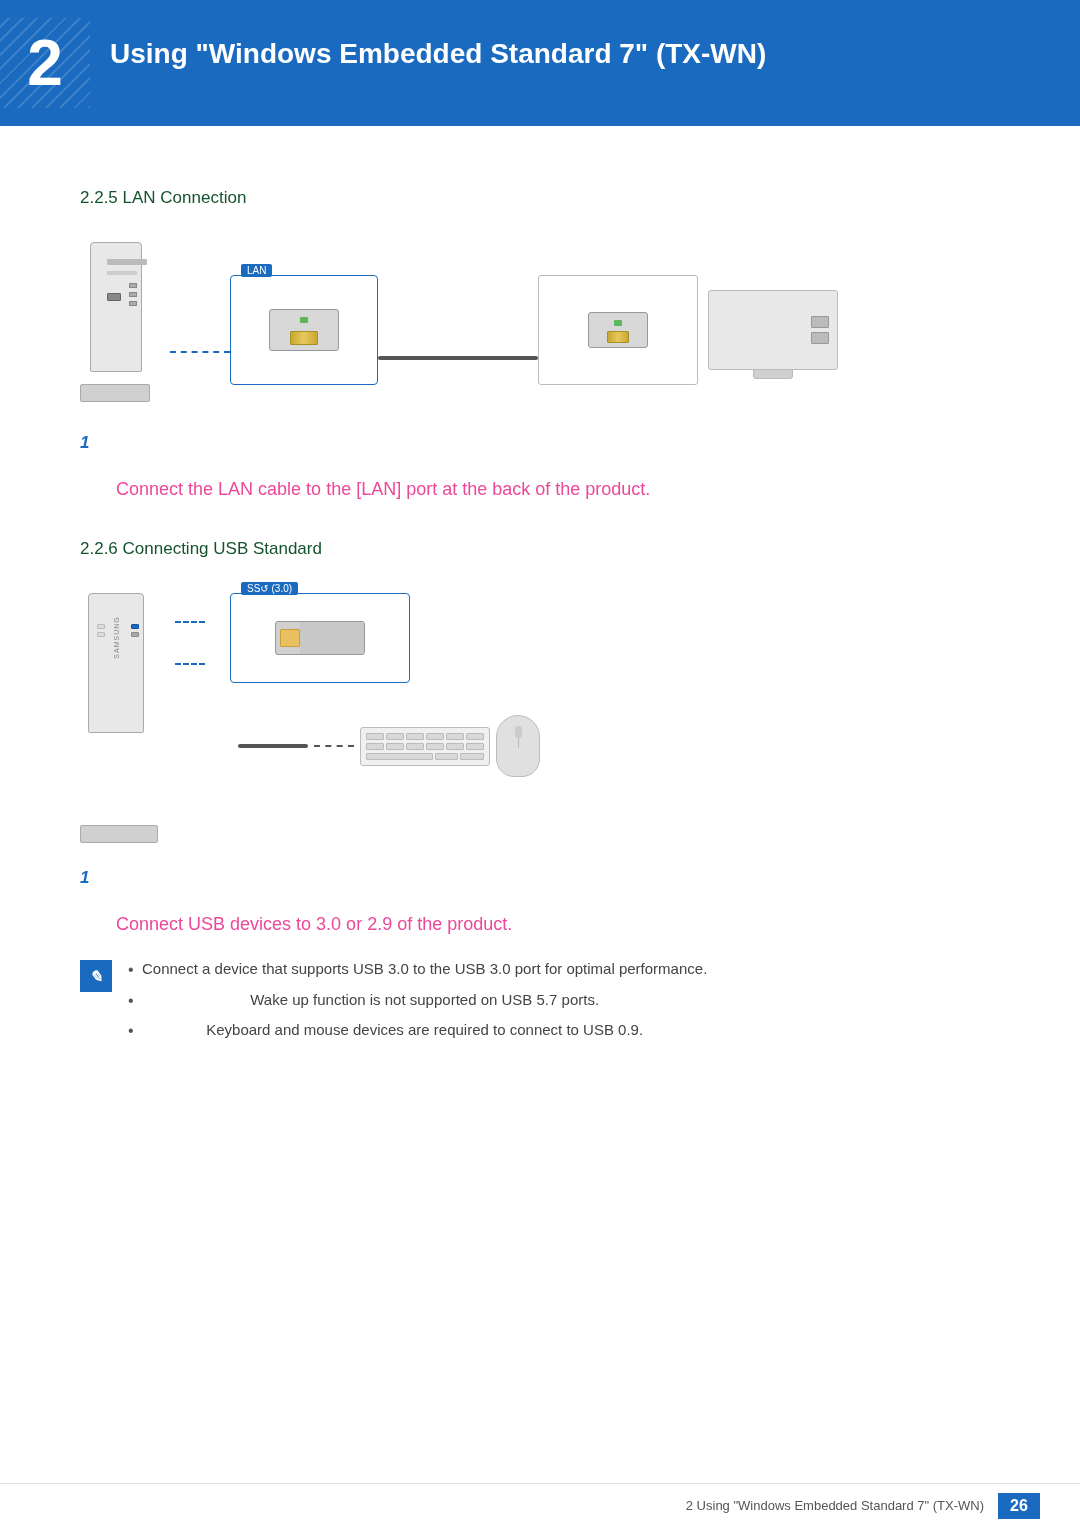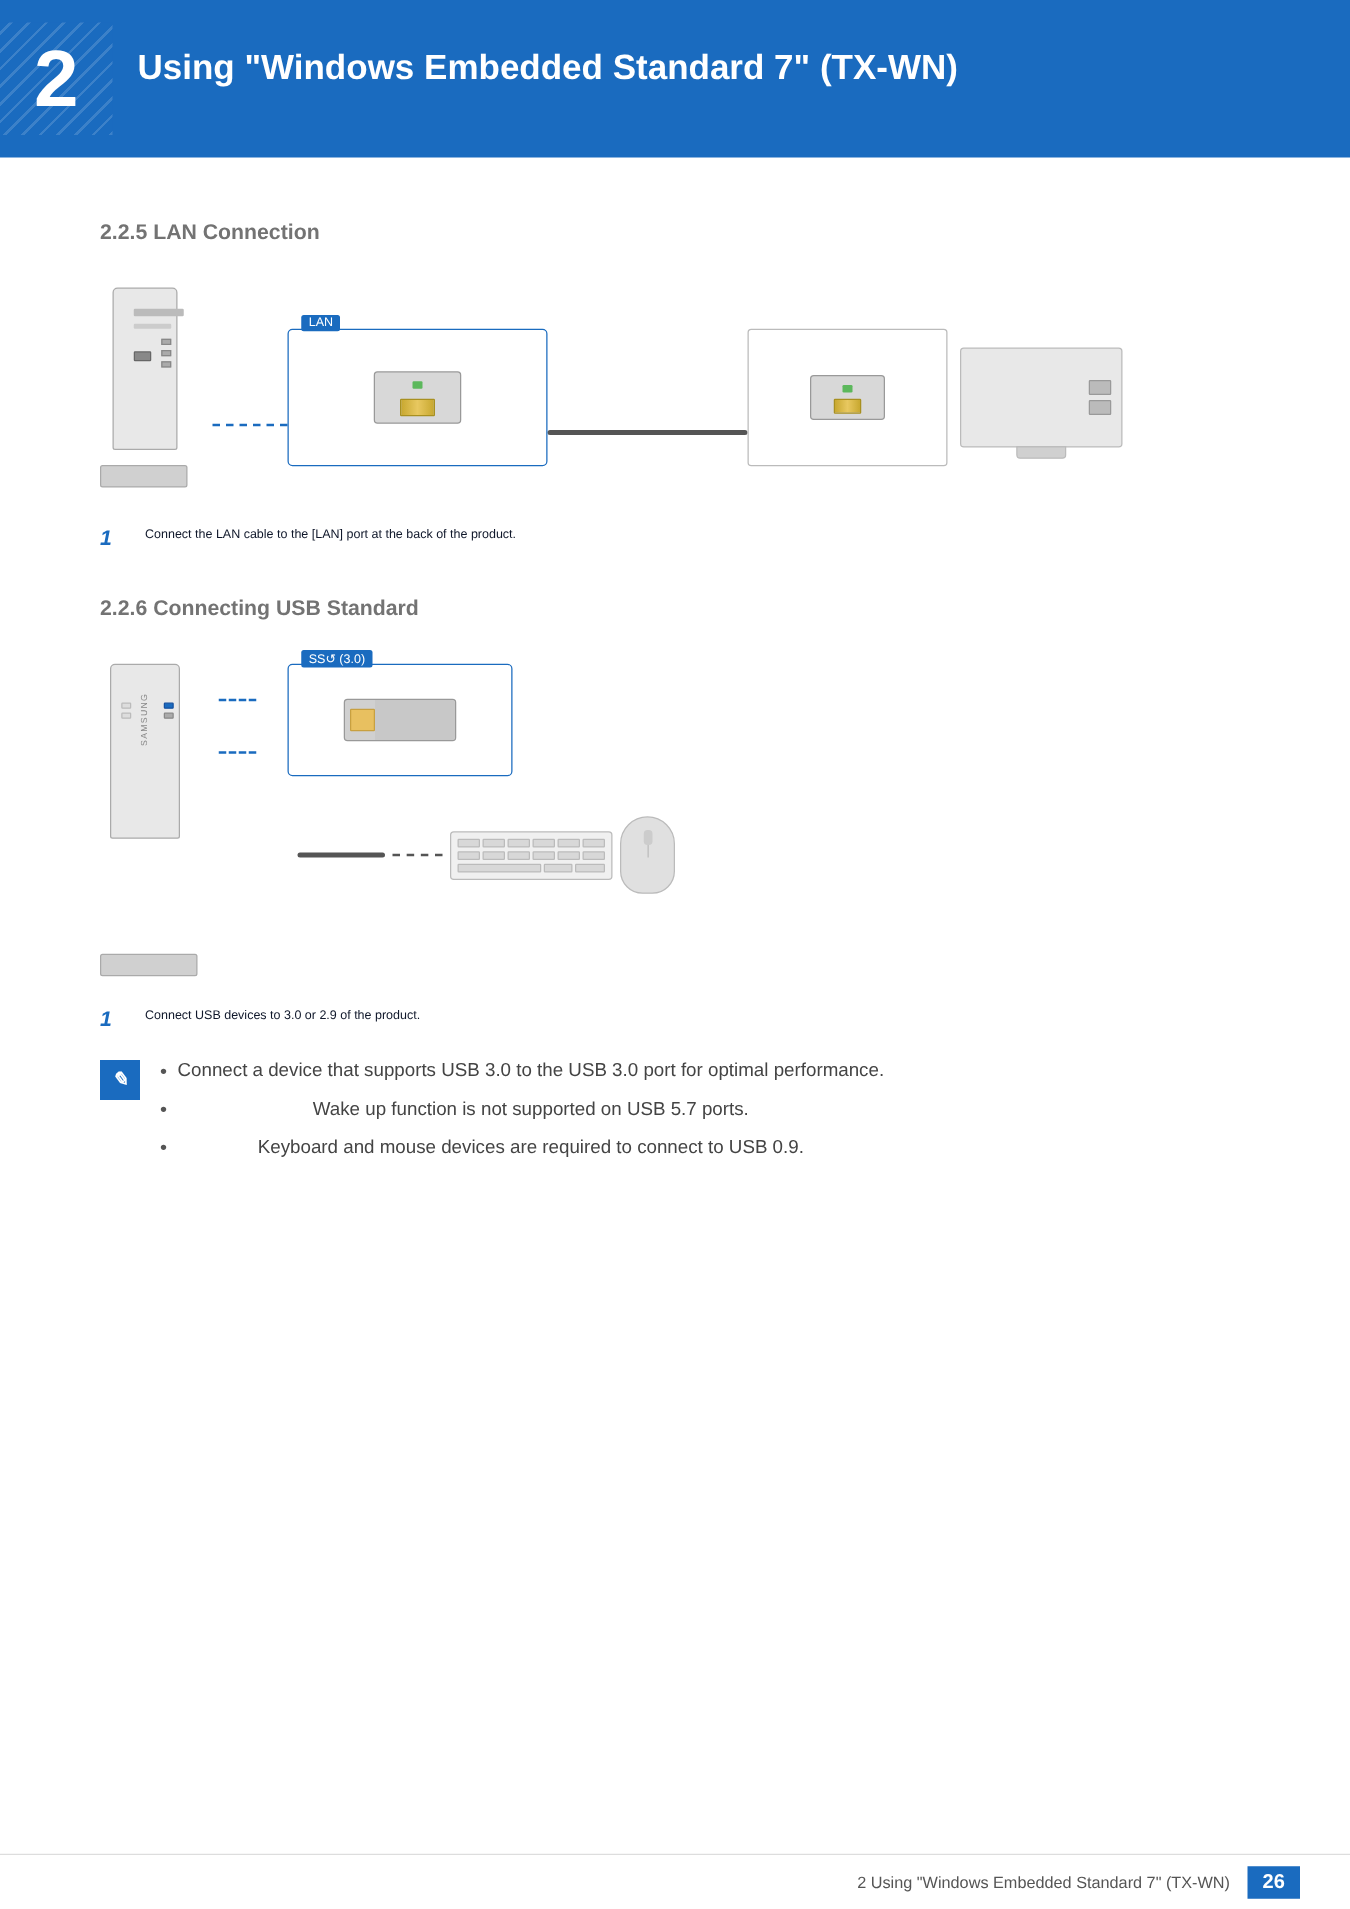--- a/index.html
+++ b/index.html
@@ -61,25 +61,25 @@
       padding-top: 18px;
     }
 
     
     .content {
       padding: 40px 80px 80px 80px;
     }
 
     
     .section-heading {
-      color: #737373;
+      color: #14532d;
       font-size: 17px;
-      font-weight: bold;
+      font-weight: normal;
       margin-bottom: 24px;
-      margin-top: 10px;
+      margin-top: 22px;
     }
 
     
     .device-tower {
       width: 90px;
       height: 160px;
       position: relative;
       flex-shrink: 0;
     }
     .tower-body {
@@ -163,23 +163,24 @@
     }
     .instruction-num {
       color: #1a6bbf;
       font-style: italic;
       font-size: 17px;
       font-weight: bold;
       min-width: 36px;
       padding-top: 1px;
     }
     .instruction-text {
-      font-size: 10px;
-      color: #0f172a;
+      font-size: 18px;
+      color: #ec4899;
       line-height: 1.5;
+      margin-top: 44px;
     }
 
     
     .note-section {
       display: flex;
       align-items: flex-start;
       gap: 12px;
       margin-top: 10px;
     }
     .note-icon {
@@ -377,21 +378,21 @@
             <div style="width:8px;height:5px;background:#aaa;border:1px solid #888;"></div>
           </div>
         </div>
         <div class="tower-base"></div>
       </div>
 
       <div style="display:flex;flex-direction:column;align-items:center;position:relative;flex-shrink:0;">
         <div style="width:60px;border-top:2px dashed #1a6bbf;margin-top:60px;"></div>
       </div>
 
-      <div class="connector-box" style="width:208px;height:110px;margin-top:16px;">
+      <div class="connector-box" style="width:148px;height:110px;margin-top:16px;">
         <span class="connector-label">LAN</span>
 
         <div style="display:flex;flex-direction:column;align-items:center;gap:6px;">
           <div class="plug-shape">
             <div class="plug-led"></div>
             <div class="plug-gold"></div>
           </div>
         </div>
       </div>
 

